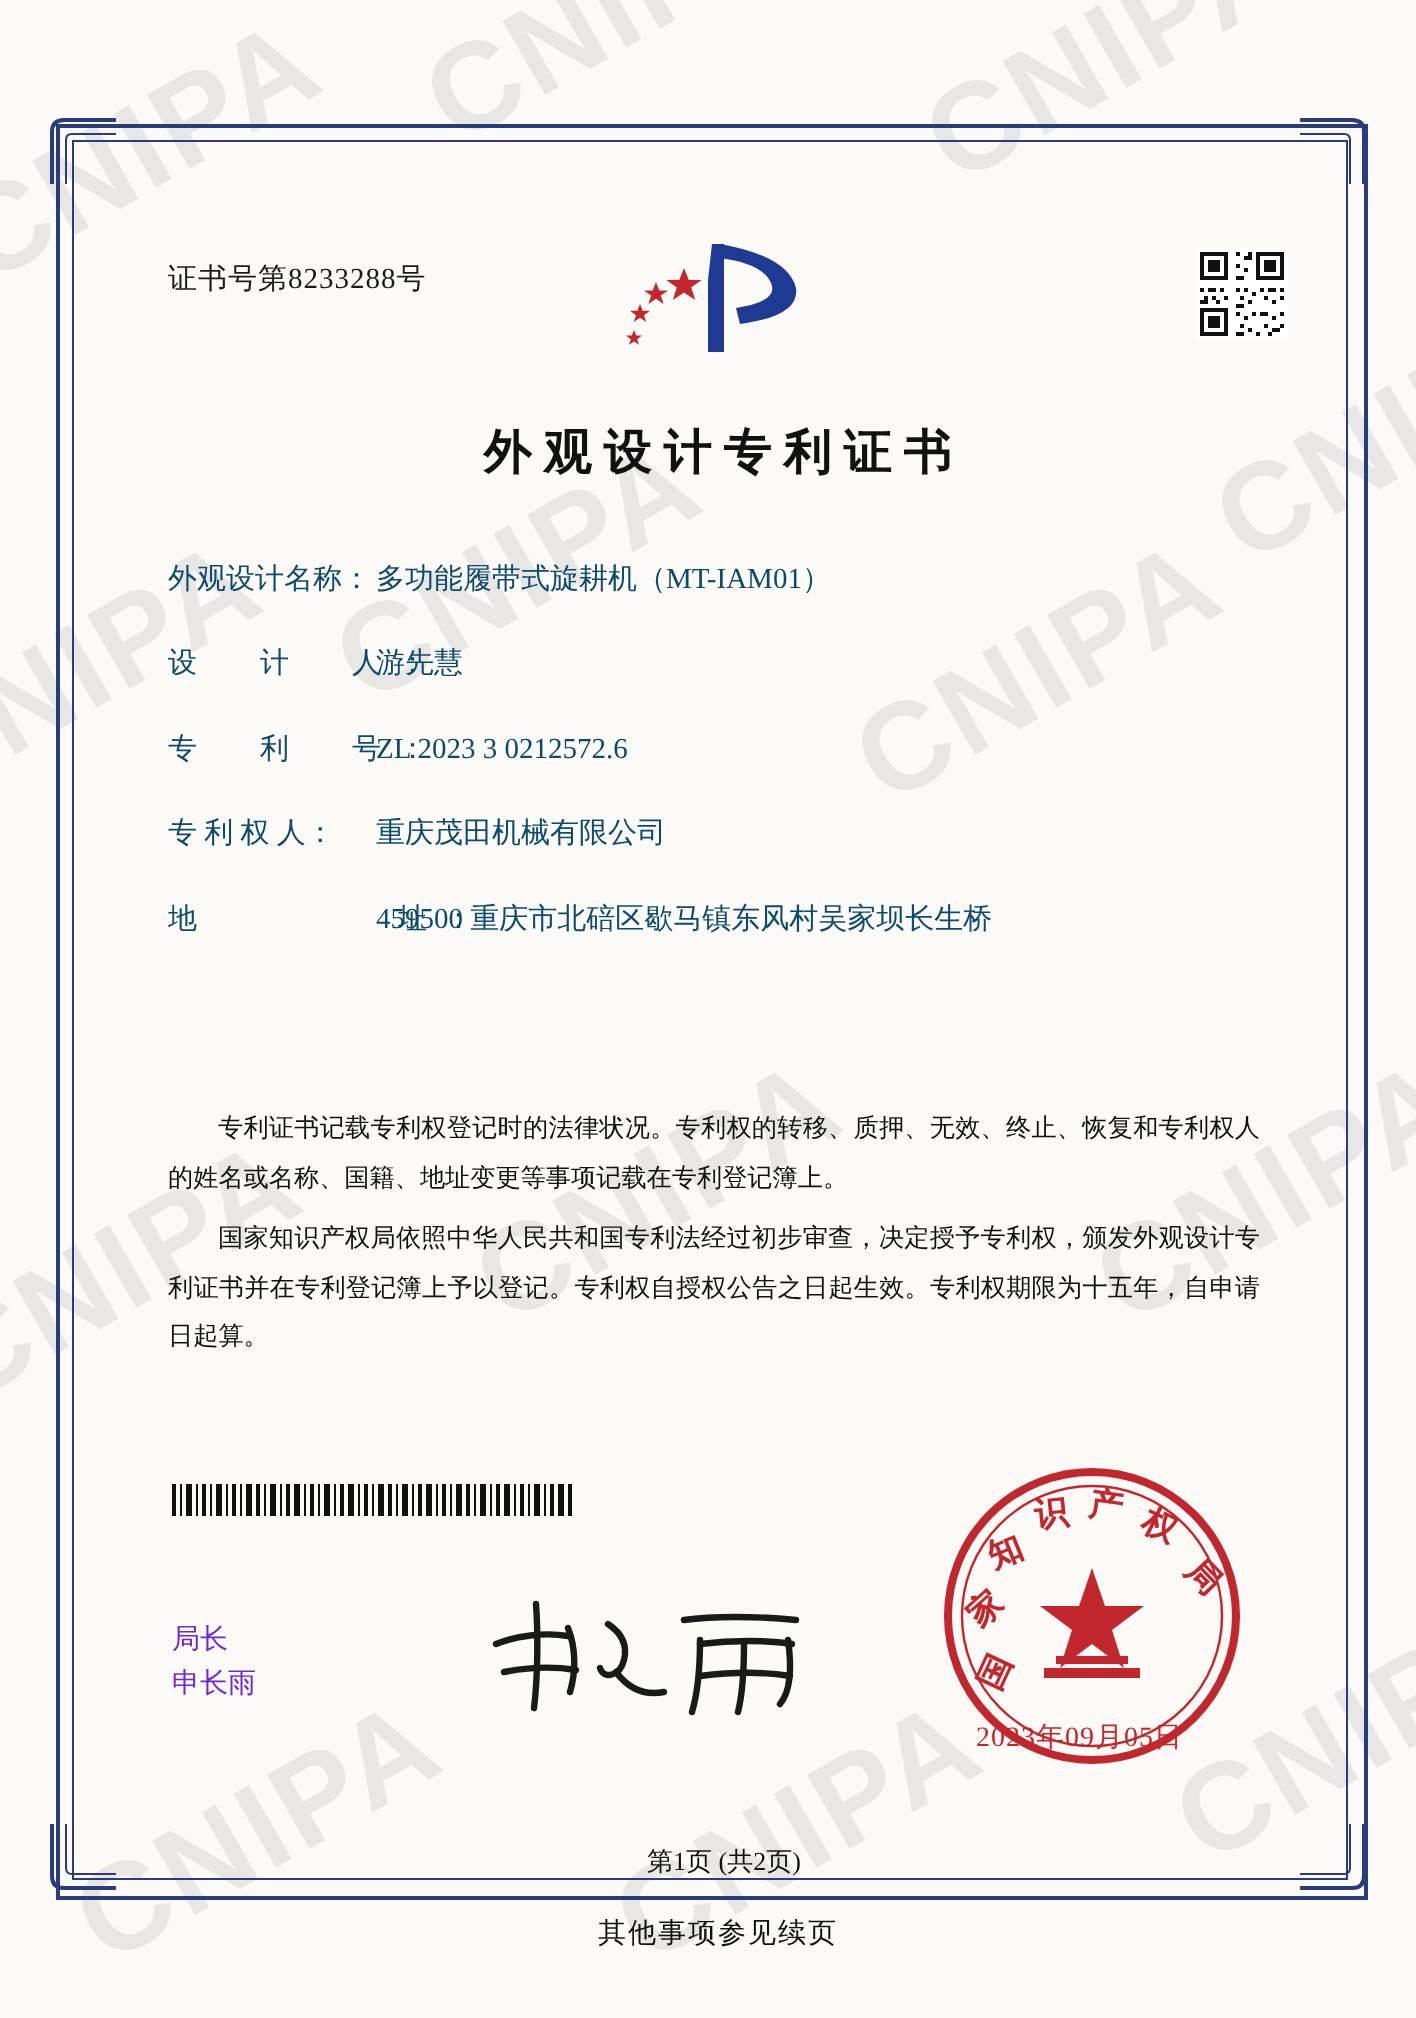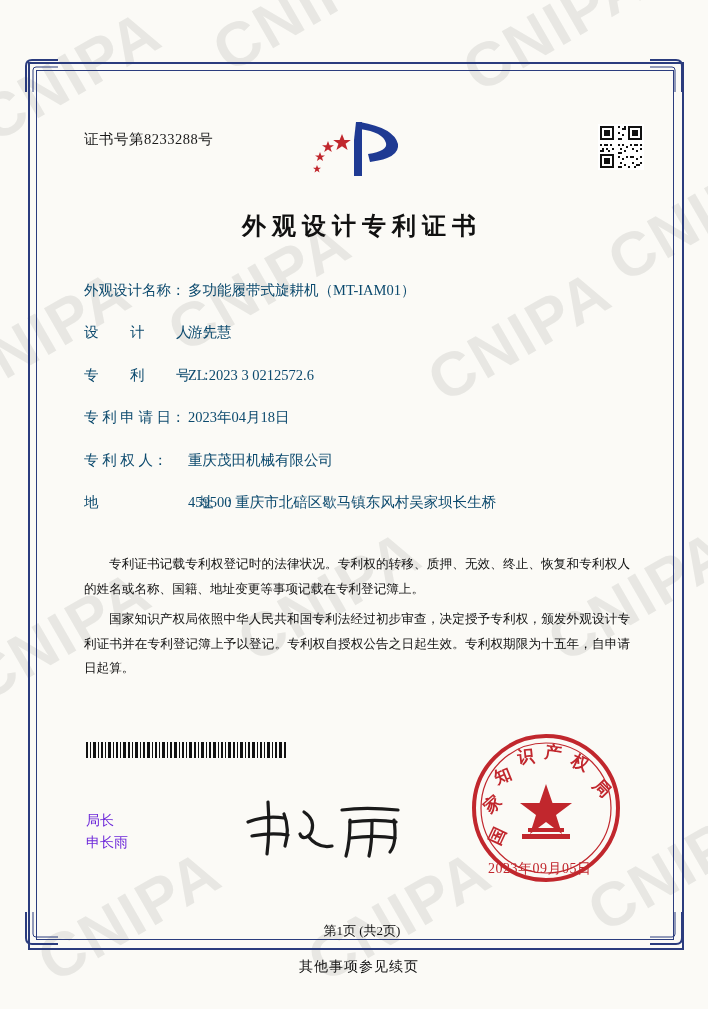--- a/index.html
+++ b/index.html
@@ -351,23 +351,20 @@
 
   <div class="fields">
     <div class="field-row">
       <span class="field-label">外观设计名称：</span><span class="field-value">多功能履带式旋耕机（MT-IAM01）</span>
     </div>
     <div class="field-row">
       <span class="field-label sp">设　计　人：</span><span class="field-value">游先慧</span>
     </div>
     <div class="field-row">
       <span class="field-label sp">专　利　号：</span><span class="field-value">ZL 2023 3 0212572.6</span>
-    </div>
-    <div class="field-row">
-      <span class="field-label">专 利 申 请 日：</span><span class="field-value">2023年04月18日</span>
     </div>
     <div class="field-row">
       <span class="field-label">专 利 权 人：</span><span class="field-value">重庆茂田机械有限公司</span>
     </div>
     <div class="field-row">
       <span class="field-label sp">地　　　　址：</span><span class="field-value">459500 重庆市北碚区歇马镇东风村吴家坝长生桥</span>
     </div>
   </div>
 
   <div class="paras">

